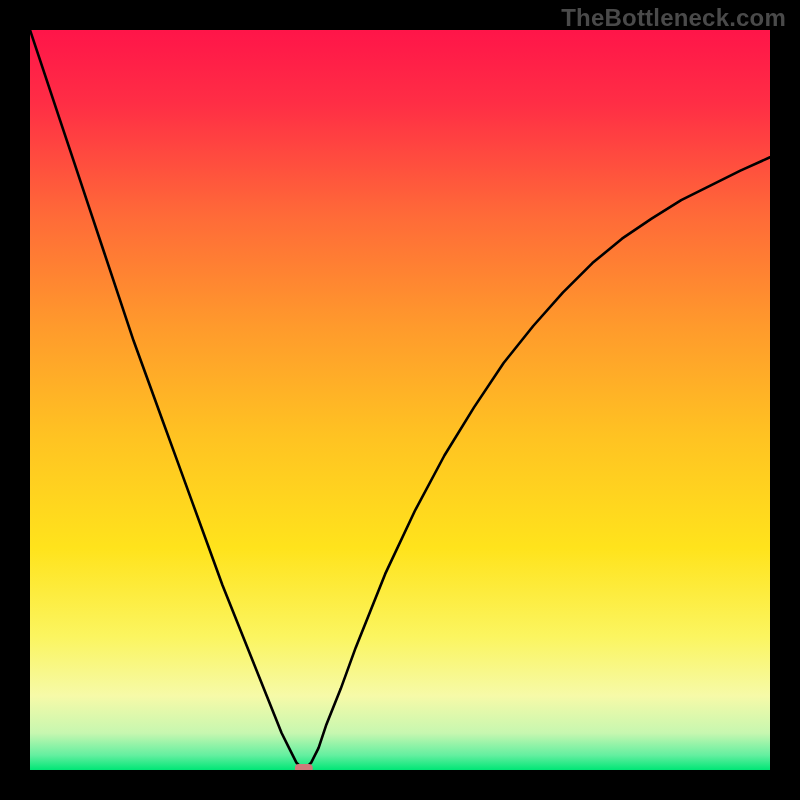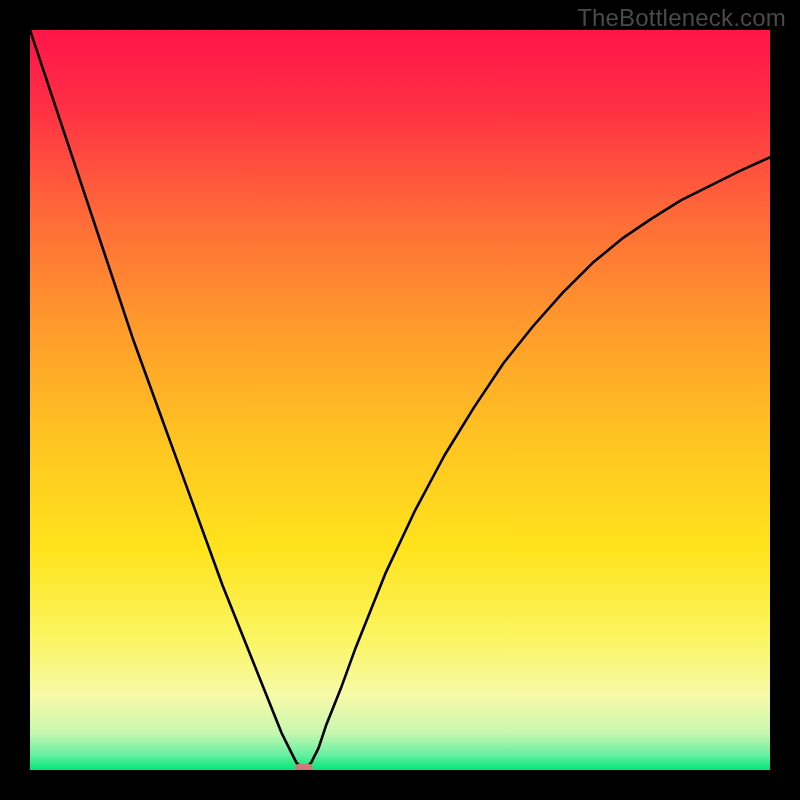--- a/index.html
+++ b/index.html
@@ -16,21 +16,21 @@
     width: 800px;
     height: 800px;
     background: #000;
   }
   .watermark {
     position: absolute;
     top: 4px;
     right: 14px;
     color: #4a4a4a;
     font-size: 24px;
-    font-weight: 400;
+    font-weight: 700;
     letter-spacing: 0.2px;
     z-index: 5;
   }
   .plot-area {
     position: absolute;
     left: 30px;
     top: 30px;
     width: 740px;
     height: 740px;
     overflow: hidden;

